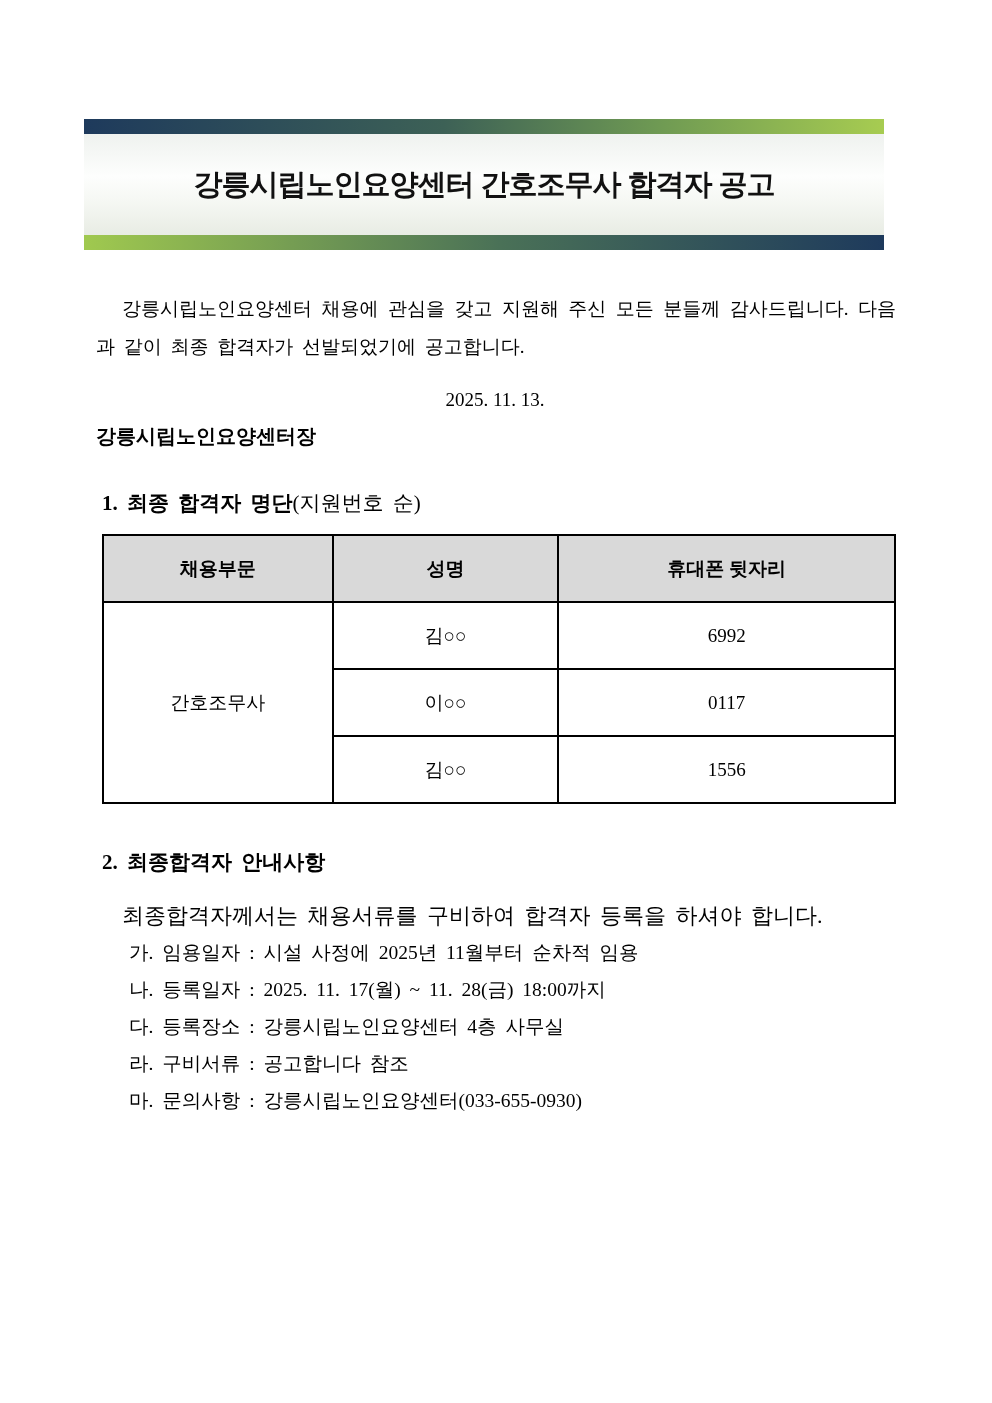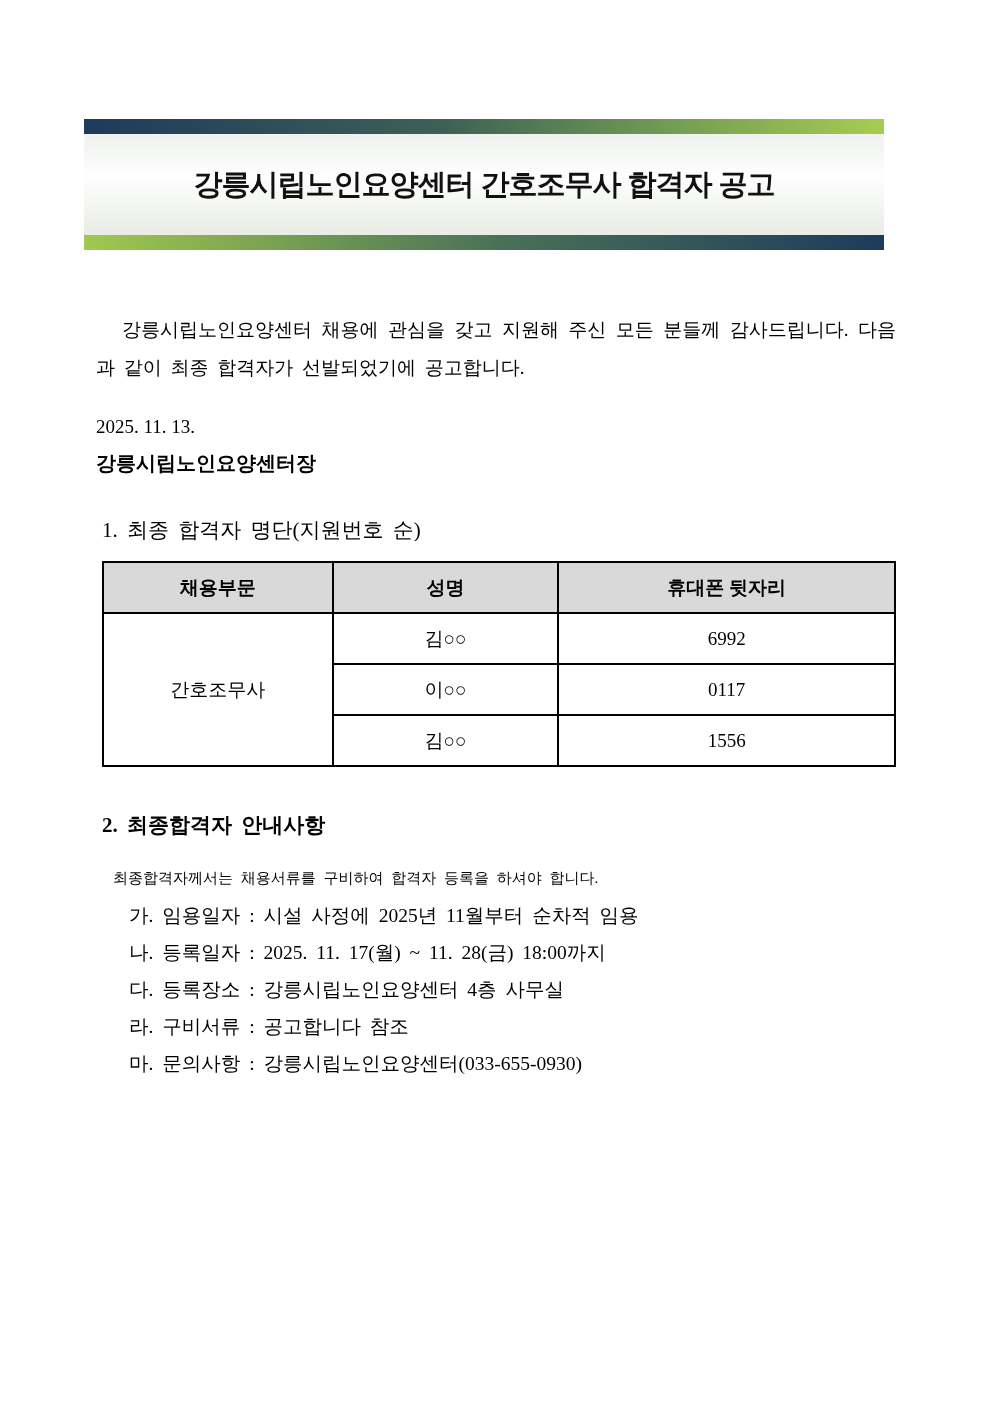--- a/index.html
+++ b/index.html
@@ -44,67 +44,67 @@
   }
   .bar-bottom {
     height: 15px;
     background: linear-gradient(90deg, #a0c94f 0%, #4a7157 52%, #1e3a5c 100%);
   }
 
   
   .content {
     position: absolute;
     left: 96px;
-    top: 261px;
+    top: 240px;
     width: 800px;
     font-size: 19px;
   }
   .intro-par {
     margin: 50px 0 0 0;
     line-height: 38px;
     text-align: justify;
     text-indent: 26px;
     word-spacing: 4px;
   }
   .date-line {
-    margin-top: 22px;
-    text-align: left;
+    margin-top: 16px;
+    text-align: center;
     line-height: 36px;
     padding-right: 2px;
   }
   .signer-line {
     text-align: left;
     font-weight: bold;
     font-size: 20px;
     line-height: 36px;
     padding-right: 10px;
   }
 
   .sec-heading {
     margin-top: 35px;
     margin-left: 6px;
     font-size: 21px;
     line-height: 28px;
     word-spacing: 4px;
   }
-  .sec-heading .bold { font-weight: normal; text-align: right; }
+  .sec-heading .bold { font-weight: bold; text-align: right; }
 
   
   table.result-table {
     margin-top: 17px;
     margin-left: 6px;
     width: 794px;
     border-collapse: collapse;
     table-layout: fixed;
   }
   .result-table th, .result-table td {
     border: 2px solid #000000;
     text-align: center;
     vertical-align: middle;
-    padding: 4px;
+    padding: 12px;
     font-size: 19px;
   }
   .result-table th {
     background: #d9d9d9;
     height: 41px;
     font-weight: bold;
   }
   .result-table td { height: 41px; background: #ffffff; }
   .col-dept  { width: 29%; }
   .col-name  { width: 28.5%; }
@@ -114,22 +114,22 @@
     margin-top: 44px;
     margin-left: 6px;
     font-size: 21px;
     font-weight: bold;
     line-height: 28px;
     word-spacing: 4px;
     font-family: Liberation Serif, serif;
   }
   .sec2-intro {
     margin-top: 26px;
-    margin-left: 17px;
-    font-size: 15px;
+    margin-left: 26px;
+    font-size: 22px;
     line-height: 27px;
     word-spacing: 4px;
   }
   .sec2-item {
     margin-top: 10px;
     margin-left: 33px;
     font-size: 19.5px;
     line-height: 27px;
     word-spacing: 4px;
   }

